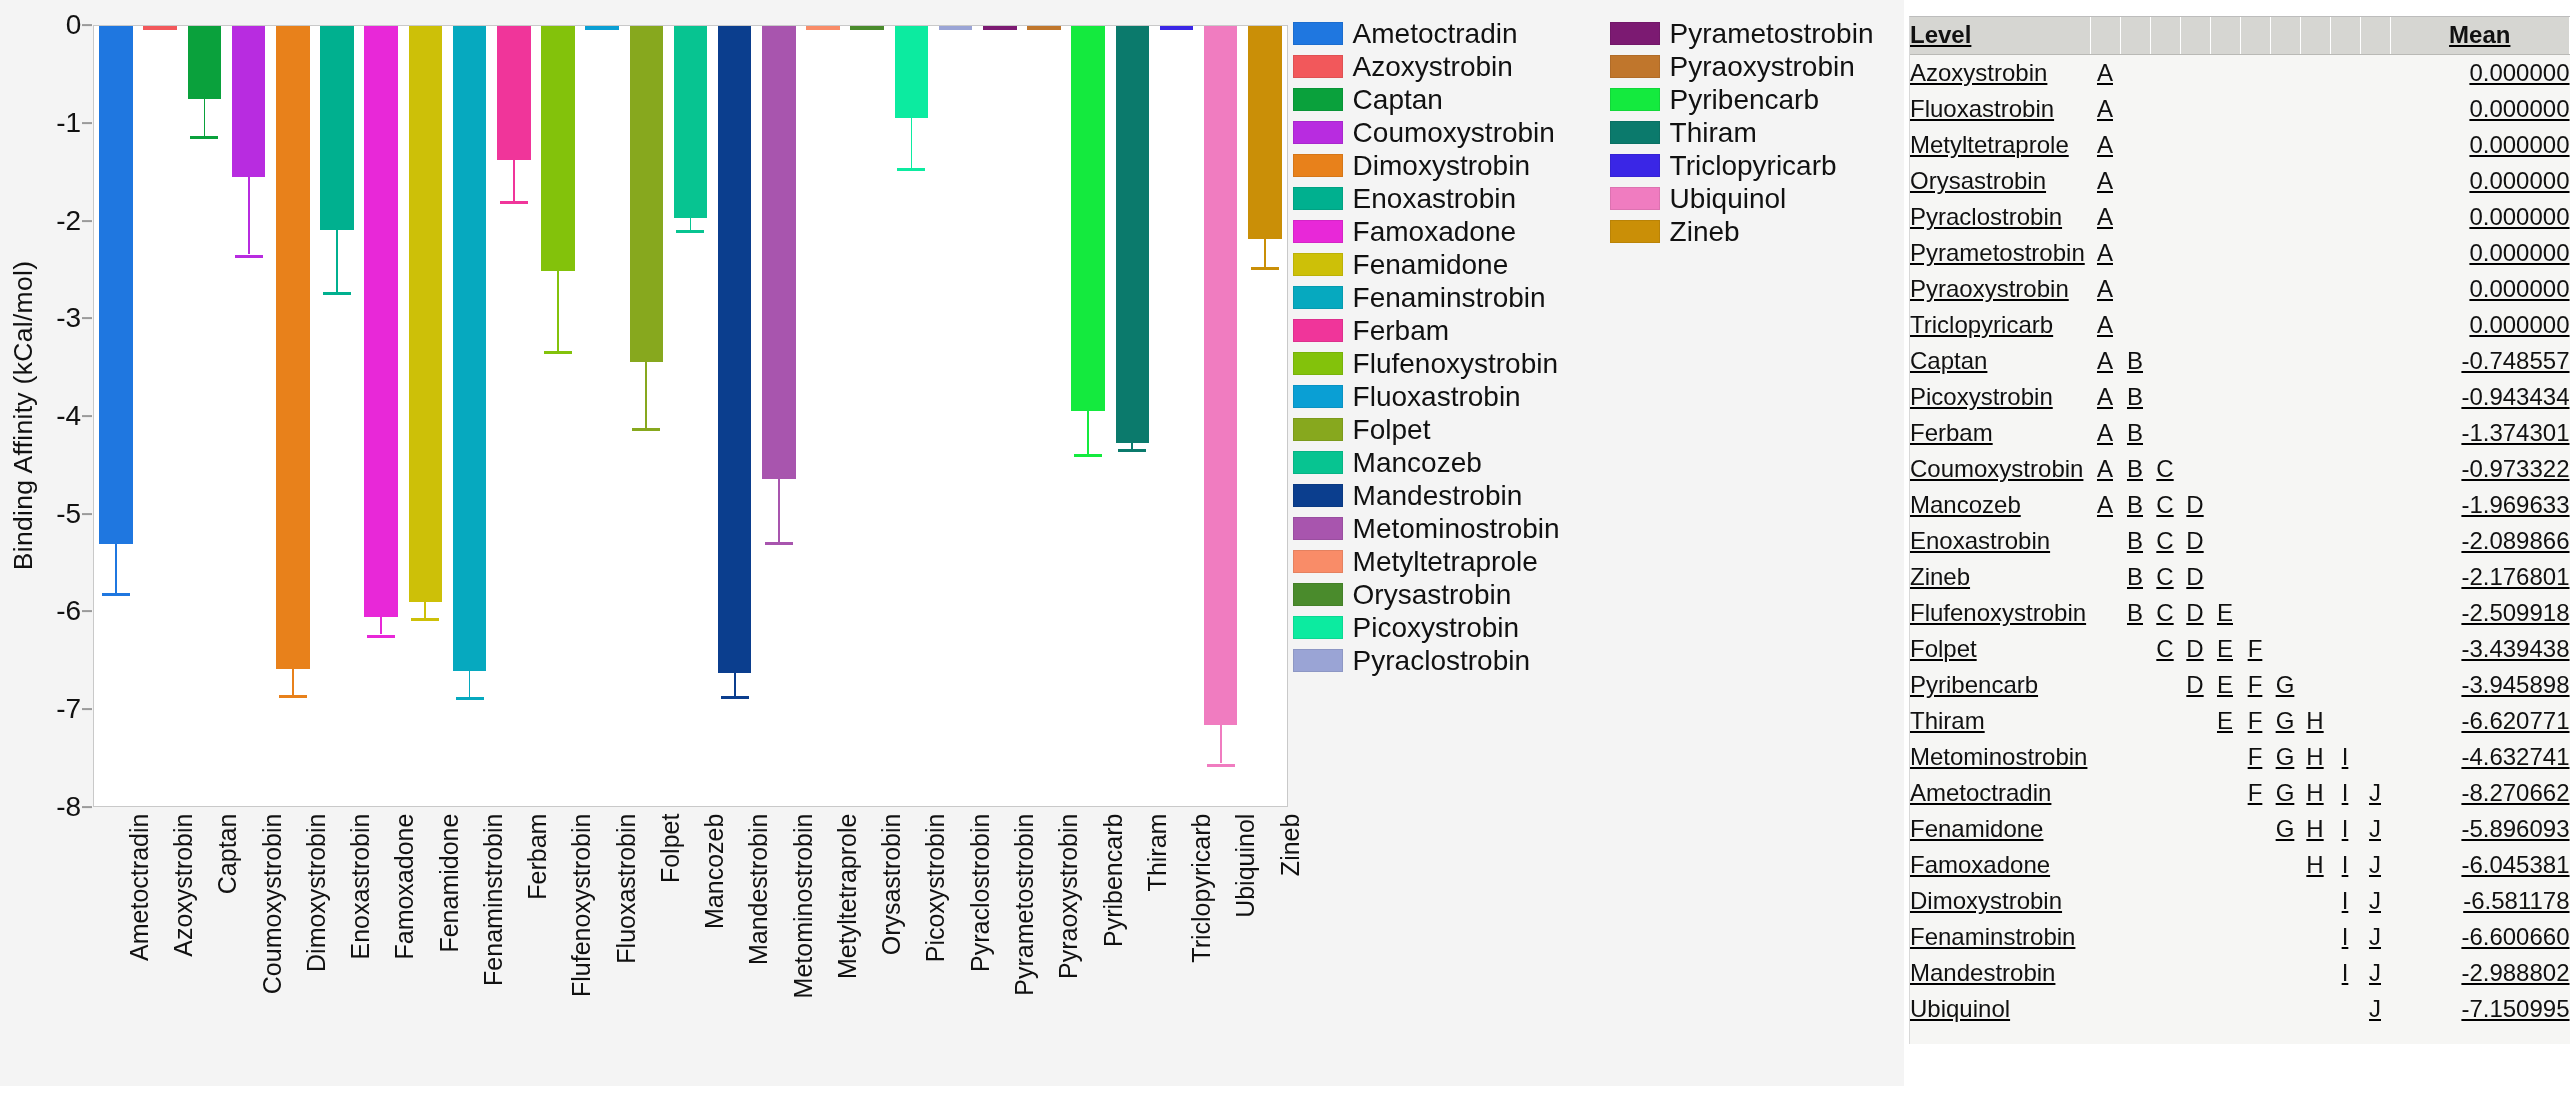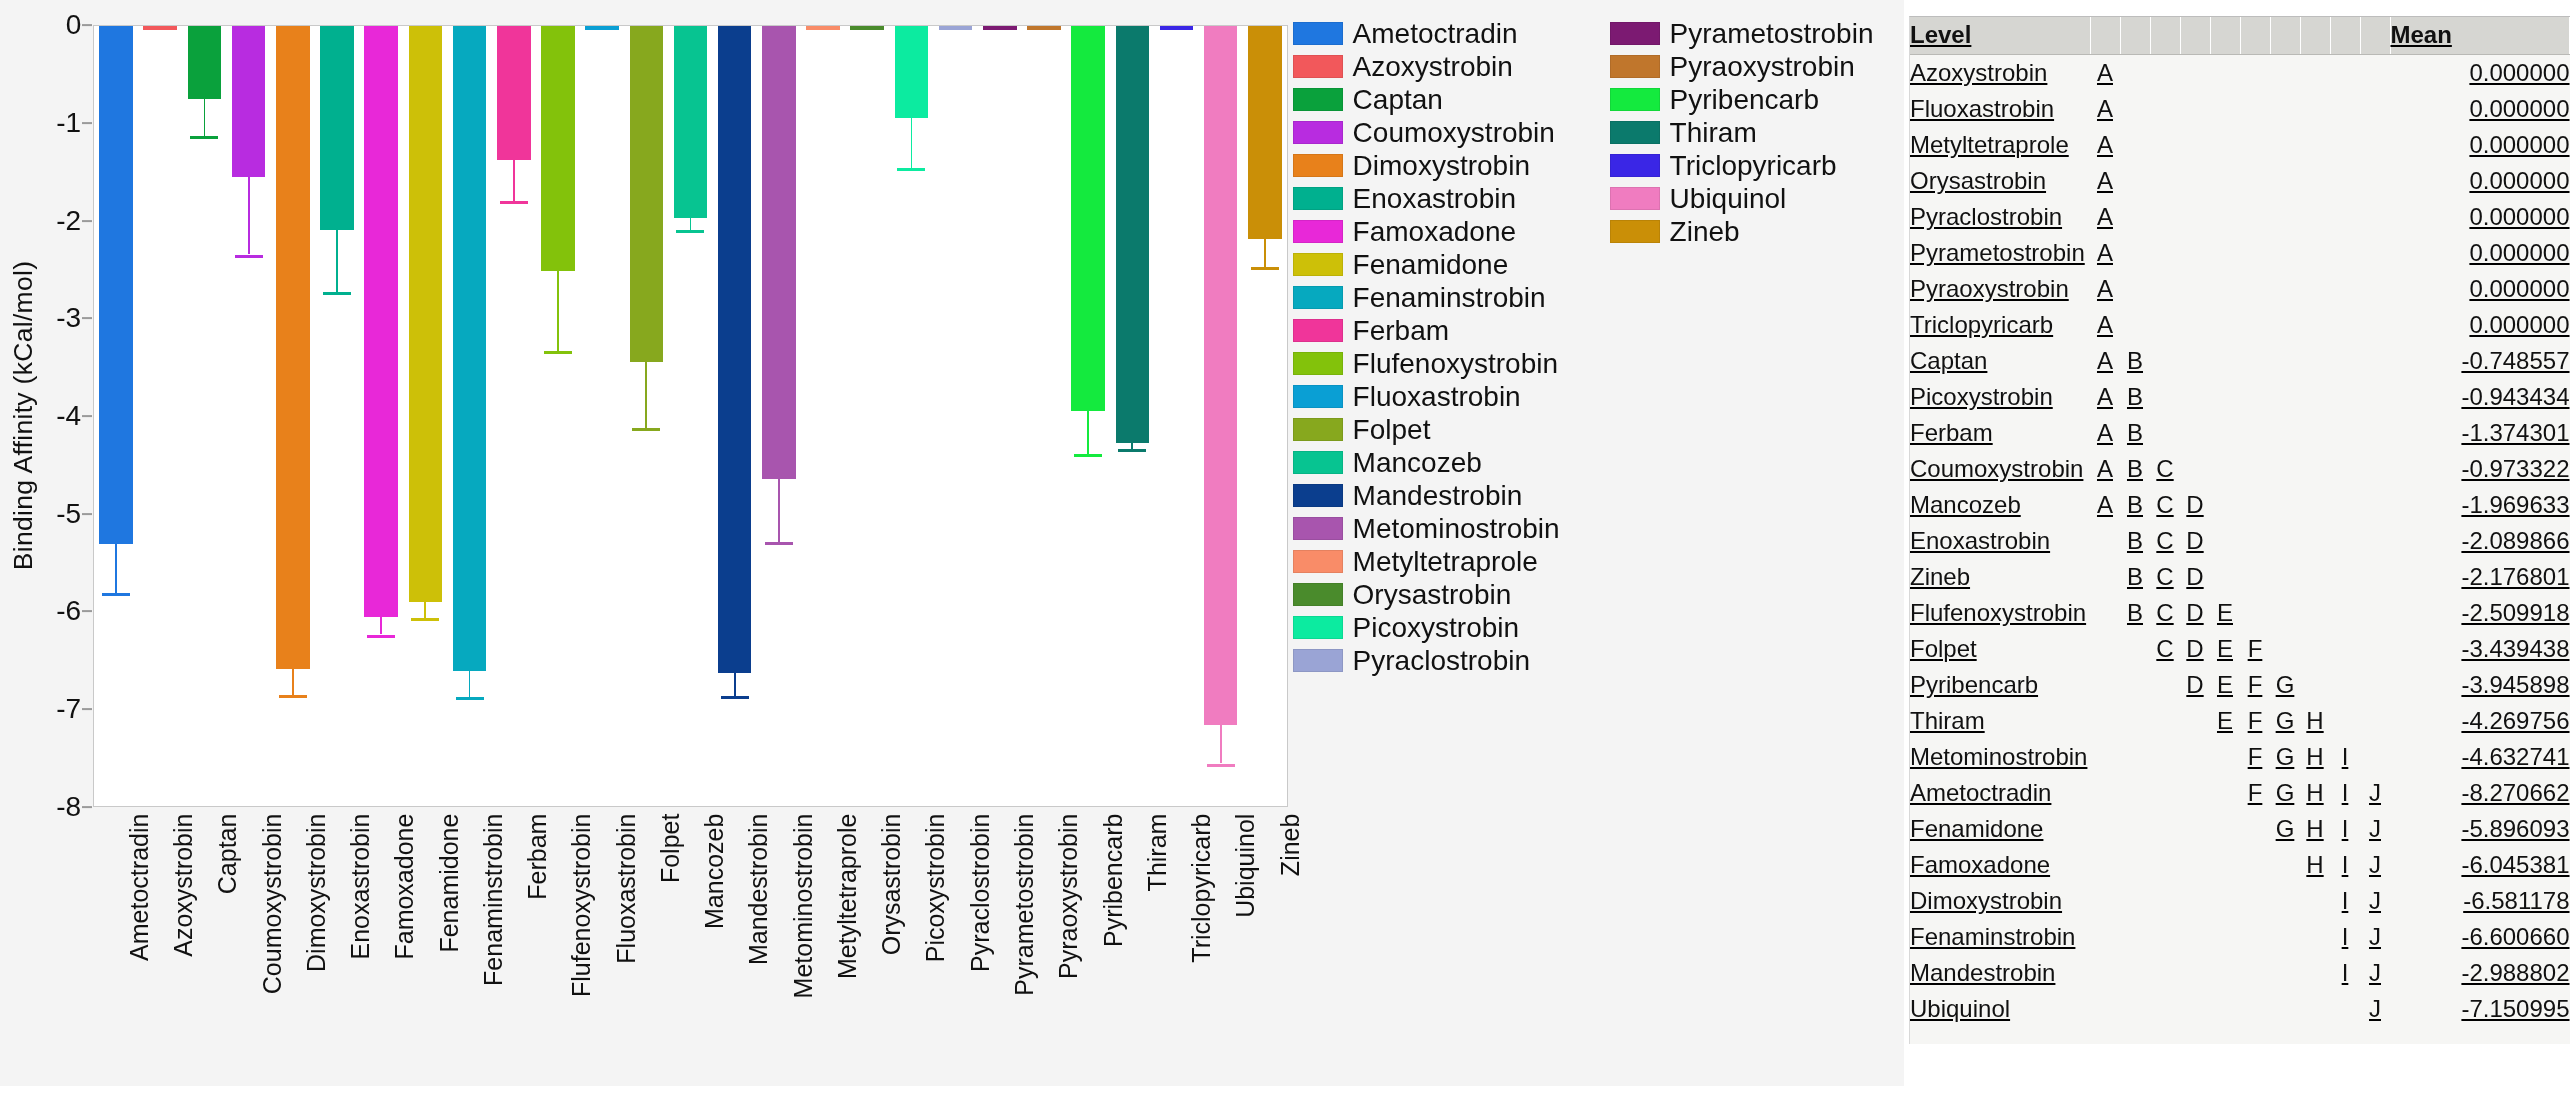--- a/index.html
+++ b/index.html
@@ -37,21 +37,21 @@
   .swatch{width:50px;height:23px;margin-right:9.6px;flex:none;border:0.6px solid rgba(0,0,0,.08);box-sizing:border-box;}
   .legend-label{font-size:28px;color:#111;white-space:nowrap;line-height:1;}
 
   
   #table-panel{position:absolute;left:1909px;top:15.6px;width:661px;height:1028px;background:#f6f6f4;border-left:1.8px solid #d8d8d8;border-top:1.2px solid #bdbdbd;box-sizing:border-box;text-decoration:underline;}
   #tbl{width:100%;border-collapse:collapse;table-layout:fixed;}
   #tbl thead th{background:#d6d6d2;border-right:0.6px solid #ffffff;border-bottom:0.6px solid #b9b9b5;
     font-size:24px;color:#111;padding:4.8px 0;height:37px;box-sizing:border-box;}
   th.h-level{text-align:left;padding-left:9.6px;width:180px;}
   th.h-blank{width:30px;}
-  th.h-mean{text-align:left;padding-right:10.8px;}
+  th.h-mean{text-align:center;padding-right:10.8px;}
   #tbl td{font-size:24px;color:#111;height:36px;padding:0;vertical-align:middle;}
   td.c-level{text-align:left;padding-left:9.6px;}
   td.c-letter{text-align:center;}
   td.c-mean{text-align:right;padding-right:10.8px;white-space:nowrap;}
 </style>
 </head>
 <body>
 
 <div id="root">
 
@@ -648,21 +648,21 @@
             <td class="c-letter"></td>
             <td class="c-letter"></td>
             <td class="c-letter"></td>
             <td class="c-letter"></td>
             <td class="c-letter">E</td>
             <td class="c-letter">F</td>
             <td class="c-letter">G</td>
             <td class="c-letter">H</td>
             <td class="c-letter"></td>
             <td class="c-letter"></td>
-            <td class="c-mean">-4.269756</td>
+            <td class="c-mean">-6.620771</td>
           </tr>
           <tr>
             <td class="c-level">Metominostrobin</td>
             <td class="c-letter"></td>
             <td class="c-letter"></td>
             <td class="c-letter"></td>
             <td class="c-letter"></td>
             <td class="c-letter"></td>
             <td class="c-letter">F</td>
             <td class="c-letter">G</td>

